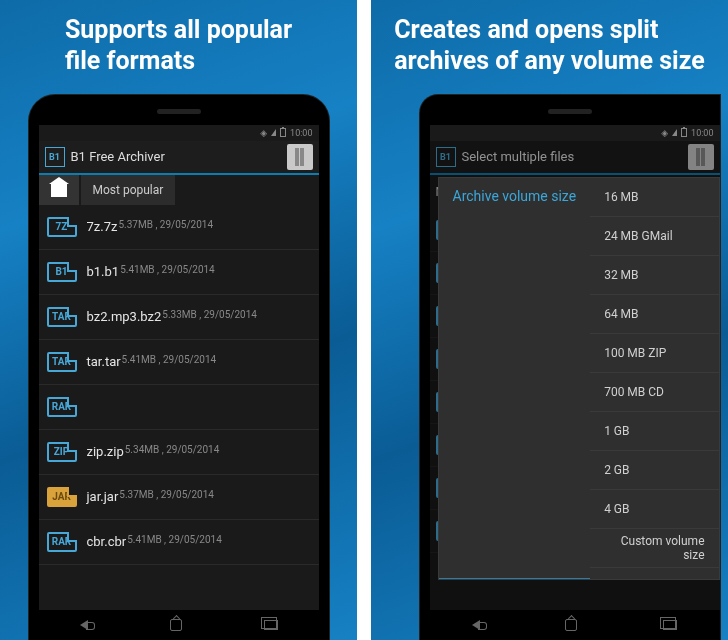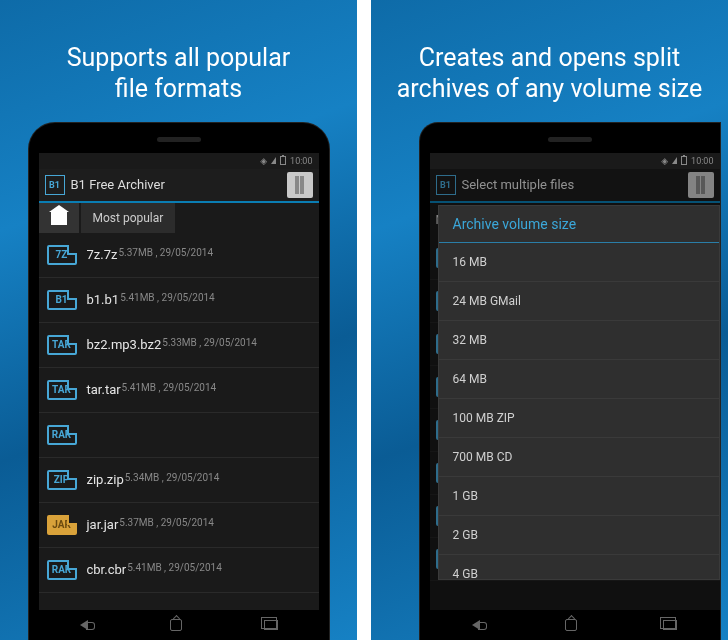--- a/index.html
+++ b/index.html
@@ -17,26 +17,24 @@
     display: flex;
     flex-direction: column;
     align-items: center;
     padding: 14px 0 0 0;
     overflow: hidden;
     position: relative;
   }
   .headline {
     color: #fff;
     font-size: 25px;
-    font-weight: 400;
-    text-align: center;
+    font-weight: 700;
     line-height: 1.25;
     margin-bottom: 18px;
     padding: 0 8px;
-    margin-top: 28px;
   }
   .phone {
     width: 300px;
     flex: 1;
     background: #000;
     border-radius: 26px 26px 0 0;
     padding: 30px 10px 0 10px;
     position: relative;
     box-shadow: 0 0 0 1px #222;
   }
@@ -85,23 +83,23 @@
   .navhome{width:12px;height:12px;border:1.5px solid #666;border-radius:2px;transform:rotate(0);position:relative;}
   .navhome::before{content:'';position:absolute;top:-4px;left:3px;width:4px;height:4px;border:1.5px solid #666;border-bottom:none;border-right:none;transform:rotate(45deg);}
   .navrecent{width:14px;height:10px;border:1.5px solid #666;position:relative;}
   .navrecent::before{content:'';position:absolute;top:-4px;left:-4px;width:14px;height:10px;border:1.5px solid #666;}
   
   .dim { position:absolute; inset:0; background:rgba(0,0,0,0.35);}
   .screeninner{position:relative;flex:1;display:flex;flex-direction:column;}
   .tabsunder { height:34px; background:#1a1a1a; display:flex;align-items:center;padding-left:6px;color:#ccc;font-size:12px;}
   .bgitem { height:43px;border-bottom:1px solid #222;display:flex;align-items:center;padding:0 6px;gap:8px;}
   .chk{width:18px;height:18px;background:#3d9b3d;border-radius:2px;display:flex;align-items:center;justify-content:center;color:#fff;font-size:12px;margin-left:auto;margin-right:2px;}
-  .dialog { position:absolute; top:36px; left:8px; right:0; bottom:30px; background:#2f2f2f; border:1px solid #3a3a3a; display:flex;flex-direction:column;}
+  .dialog { position:absolute; top:36px; left:8px; right:0; bottom:30px; background:#2f2f2f; border:1px solid #3a3a3a; display:flex;flex-direction:row;}
   .dlgtitle{ color:#3ba7d9; font-size:14px; padding:10px 14px; border-bottom:1.5px solid #2a7ea8;}
-  .dlglist { flex:1; overflow:hidden;}
+  .dlglist { flex:1; overflow:hidden;text-align:right;}
   .dlgitem { height:39px; display:flex;align-items:center; padding:0 14px; color:#d0d0d0; font-size:12px; border-bottom:1px solid #3a3a3a;}
 </style>
 </head>
 <body>
 
 <div class="panel">
   <div class="headline">
     <span>Supports all popular</span><br>
     <span>file formats</span>
   </div>

